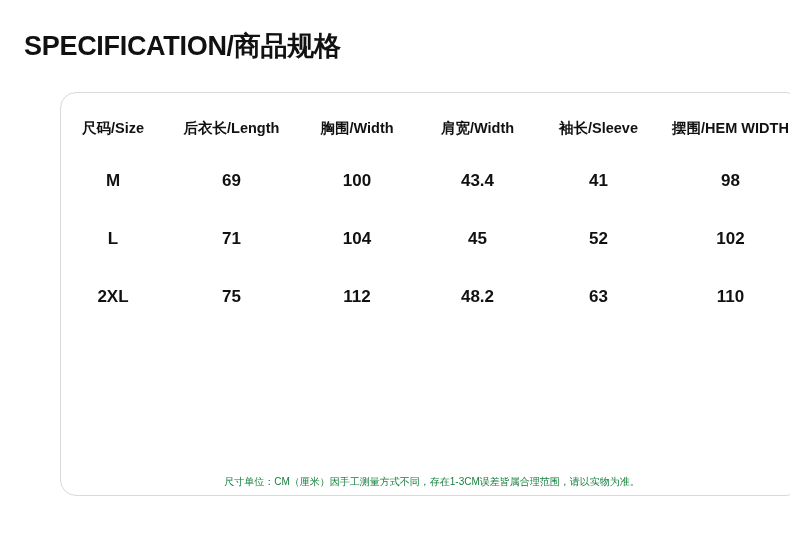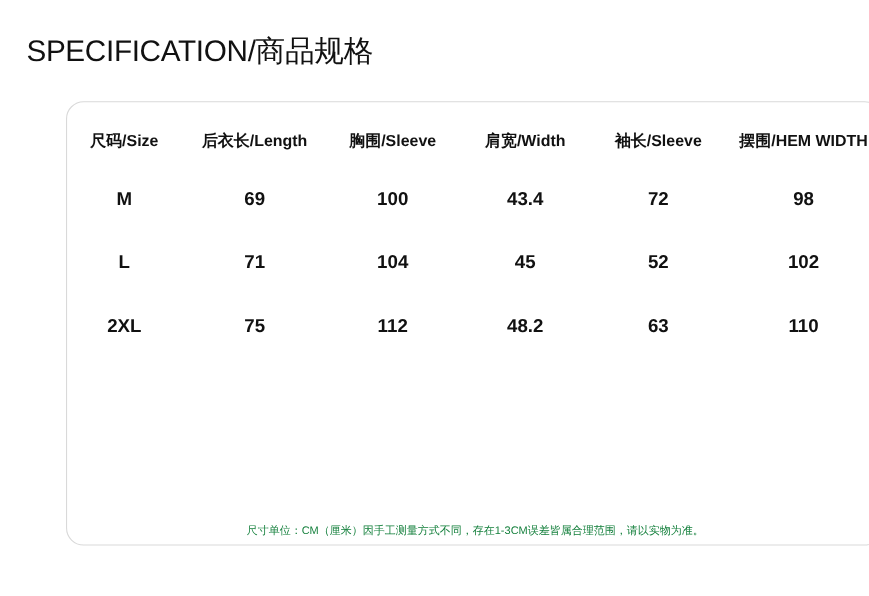--- a/index.html
+++ b/index.html
@@ -18,21 +18,21 @@
     position: relative;
     width: 790px;
     height: 542px;
     background: #ffffff;
   }
   .title {
     position: absolute;
     left: 24px;
     top: 28px;
     font-size: 27px;
-    font-weight: normal;
+    font-weight: bold;
     letter-spacing: -0.3px;
     color: #111111;
     white-space: nowrap;
   }
   .card {
     position: absolute;
     left: 24px;
     top: 92px;
     width: 742px;
     height: 404px;
@@ -99,33 +99,33 @@
           <col class="c1">
           <col class="c2">
           <col class="c3">
           <col class="c4">
           <col class="c5">
       </colgroup>
       <thead>
         <tr>
           <th>尺码/Size</th>
           <th>后衣长/Length</th>
-          <th>胸围/Sleeve</th>
+          <th>胸围/Width</th>
           <th>肩宽/Width</th>
           <th>袖长/Sleeve</th>
           <th>摆围/HEM WIDTH</th>
         </tr>
       </thead>
       <tbody>
         <tr>
           <td>M</td>
           <td>69</td>
           <td>100</td>
           <td>43.4</td>
-          <td>72</td>
+          <td>41</td>
           <td>98</td>
         </tr>
         <tr>
           <td>L</td>
           <td>71</td>
           <td>104</td>
           <td>45</td>
           <td>52</td>
           <td>102</td>
         </tr>

